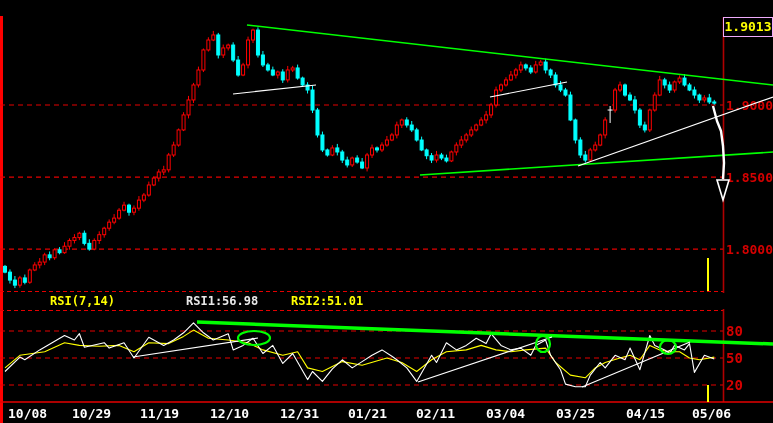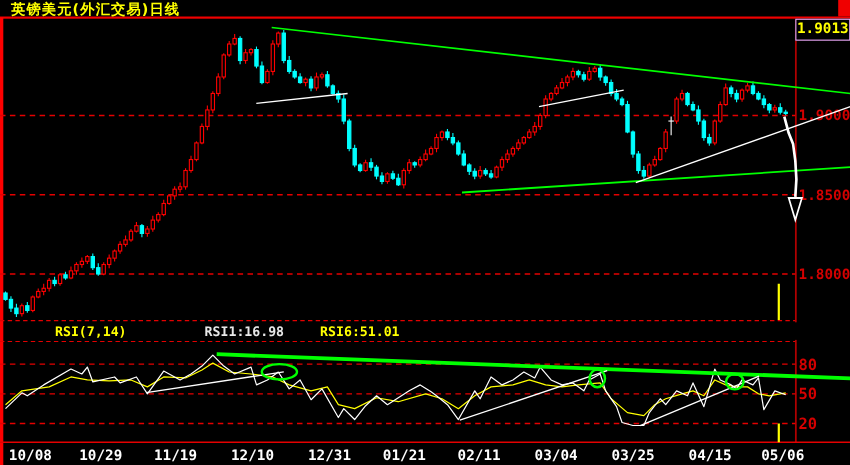--- a/index.html
+++ b/index.html
@@ -18,24 +18,20 @@
   .rsi-name{position:absolute;left:3px;top:1px;color:#ffff00;}
   .rsi1-val{position:absolute;left:139px;top:1px;color:#e8e8e8;}
   .rsi2-val{position:absolute;left:244px;top:1px;color:#ffff00;}
   svg{position:absolute;left:0;top:0;}
   svg text{font-family:"DejaVu Sans Mono",monospace;}
 </style>
 </head>
 <body>
 
 <div class="screen">
-  <div class="titlebar">
-    <span class="title-text">英镑美元(外汇交易)日线</span>
-    <span class="corner-block"></span>
-  </div>
 
   <svg id="cv" width="773" height="423" viewBox="0 0 773 423">
       <line x1="1.5" y1="16" x2="1.5" y2="423" stroke="#ff0000" stroke-width="3"></line>
       <line x1="723.5" y1="17" x2="723.5" y2="402" stroke="#b00000" stroke-width="1.6"></line>
       <line x1="0" y1="402" x2="773" y2="402" stroke="#e40000" stroke-width="1.4"></line>
       <line x1="0" y1="291.5" x2="723" y2="291.5" stroke="#e40000" stroke-width="1" stroke-dasharray="4 3"></line>
       <line x1="0" y1="310.5" x2="723" y2="310.5" stroke="#e40000" stroke-width="1" stroke-dasharray="4 3"></line>
       <line x1="0" y1="105" x2="723" y2="105" stroke="#e40000" stroke-width="1.2" stroke-dasharray="5 4"></line>
       <text x="726" y="109.5" fill="#d40000" font-size="13" font-weight="bold">1.9000</text>
       <line x1="0" y1="177.04999999999973" x2="723" y2="177.04999999999973" stroke="#e40000" stroke-width="1.2" stroke-dasharray="5 4"></line>
@@ -366,16 +362,16 @@
       <text x="626" y="418" fill="#ffffff" font-size="13" font-weight="bold">04/15</text>
       <text x="692" y="418" fill="#ffffff" font-size="13" font-weight="bold">05/06</text>
     </svg>
 
   <div class="price-box">
     <span>1.9013</span>
   </div>
 
   <div class="rsi-header">
     <span class="rsi-name">RSI(7,14)</span>
-    <span class="rsi1-val">RSI1:16.98</span>
-    <span class="rsi2-val">RSI6:51.01</span>
+    <span class="rsi1-val">RSI1:56.98</span>
+    <span class="rsi2-val">RSI2:51.01</span>
   </div>
 </div>
 
 </body></html>

